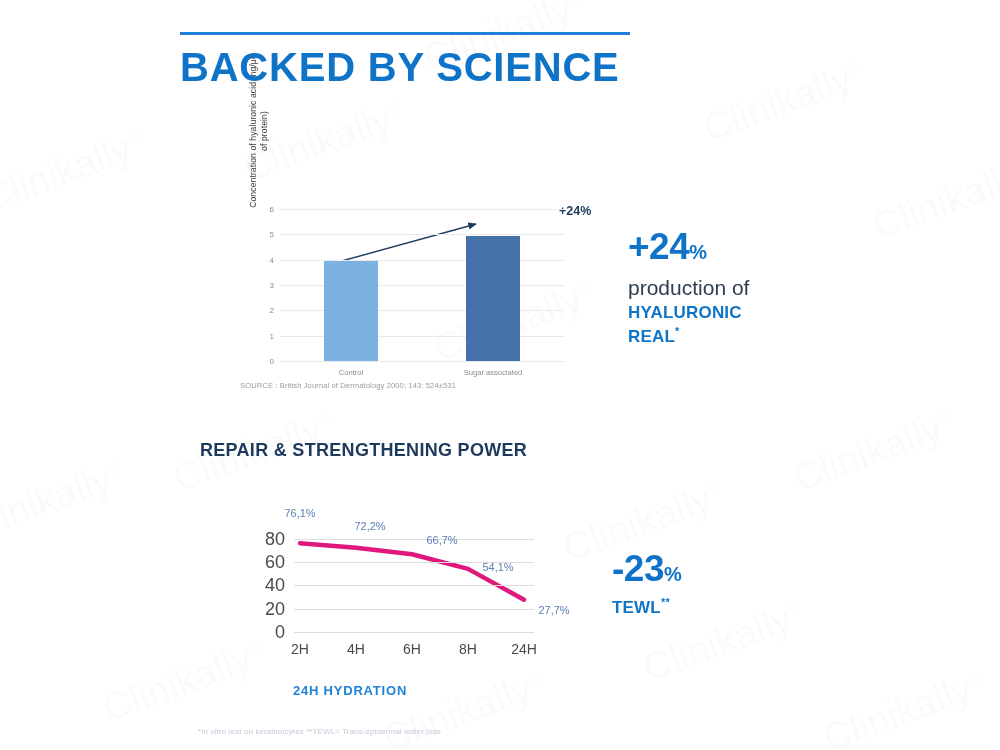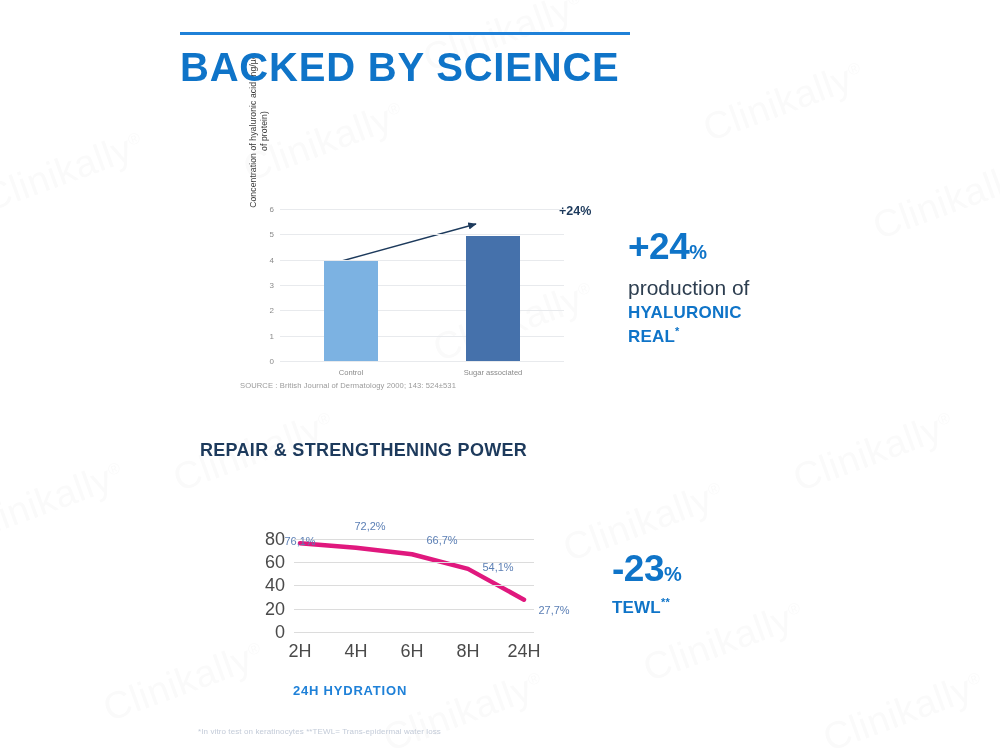--- a/index.html
+++ b/index.html
@@ -229,21 +229,21 @@
     margin-right: 9px;
     transform: translateY(-50%);
     font-size: 18px;
     color: #4a4a4a;
   }
   .c2-xtick {
     position: absolute;
     top: 100%;
     margin-top: 9px;
     transform: translateX(-50%);
-    font-size: 18px;
+    font-size: 14px;
     color: #4a4a4a;
     white-space: nowrap;
   }
   .c2-dlabel {
     position: absolute;
     font-size: 11px;
     color: #5b7fb5;
     white-space: nowrap;
     transform: translate(-50%, -100%);
   }
@@ -365,21 +365,21 @@
         <div class="c2-ytick" style="top: 105px;">0</div>
         <div class="c2-grid" style="top: 81.6667px;"></div>
         <div class="c2-ytick" style="top: 81.6667px;">20</div>
         <div class="c2-grid" style="top: 58.3333px;"></div>
         <div class="c2-ytick" style="top: 58.3333px;">40</div>
         <div class="c2-grid" style="top: 35px;"></div>
         <div class="c2-ytick" style="top: 35px;">60</div>
         <div class="c2-grid" style="top: 11.6667px;"></div>
         <div class="c2-ytick" style="top: 11.6667px;">80</div>
         <div class="c2-xtick" style="left: 6px;">2H</div>
-        <div class="c2-dlabel" style="left: 6px; top: -7.78333px; margin-top: 28px;">76,1%</div>
+        <div class="c2-dlabel" style="left: 6px; top: -7.78333px;">76,1%</div>
         <div class="c2-xtick" style="left: 62px;">4H</div>
         <div class="c2-dlabel" style="left: 76px; top: 4.76667px;">72,2%</div>
         <div class="c2-xtick" style="left: 118px;">6H</div>
         <div class="c2-dlabel" style="left: 148px; top: 19.1833px;">66,7%</div>
         <div class="c2-xtick" style="left: 174px;">8H</div>
         <div class="c2-dlabel" style="left: 204px; top: 45.8833px;">54,1%</div>
         <div class="c2-xtick" style="left: 230px;">24H</div>
         <div class="c2-dlabel" style="left: 260px; top: 88.6833px;">27,7%</div>
       </div>
   </div>

